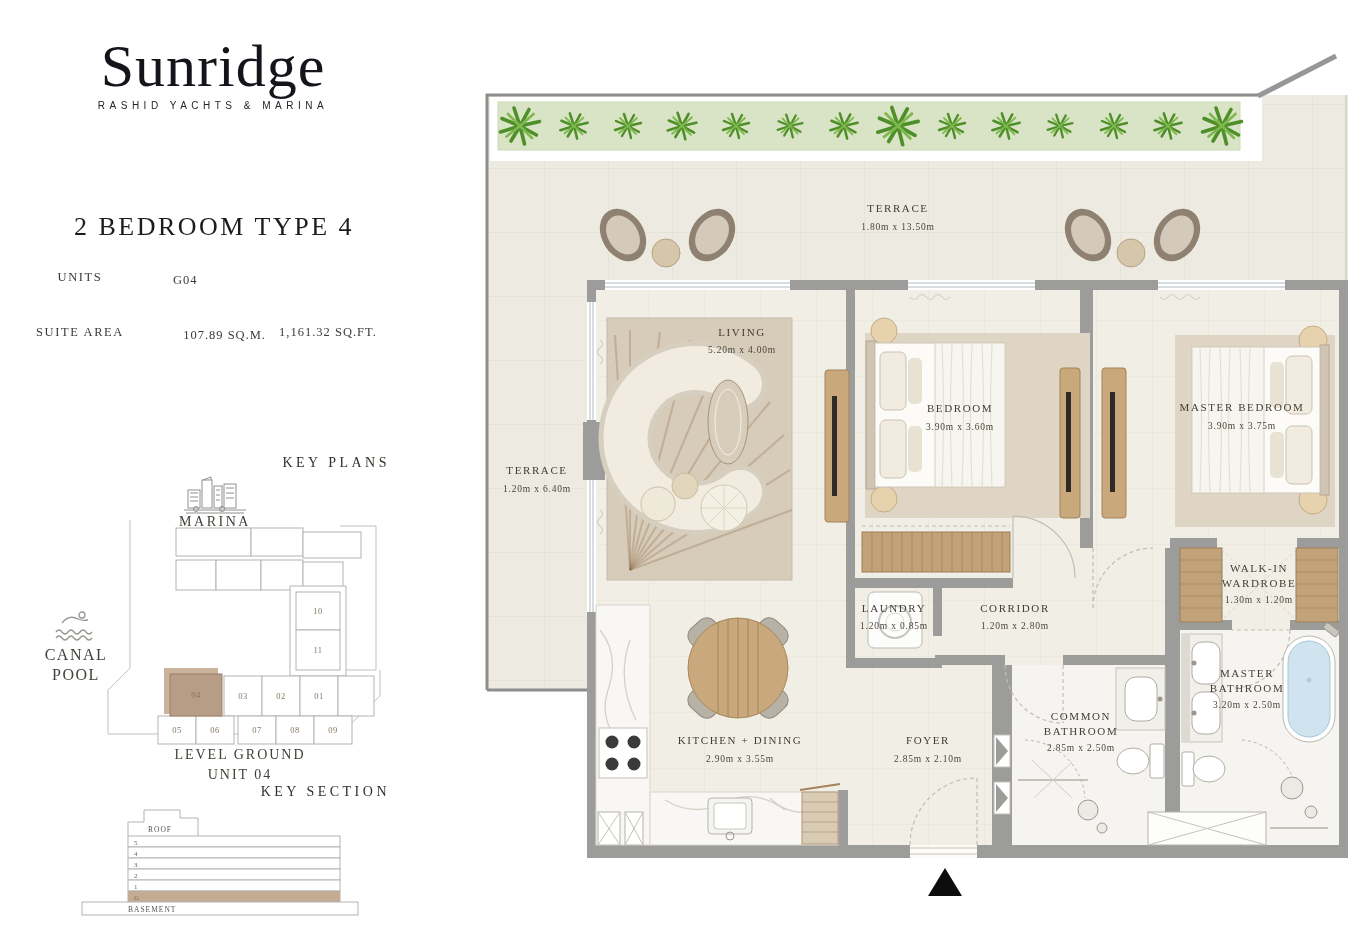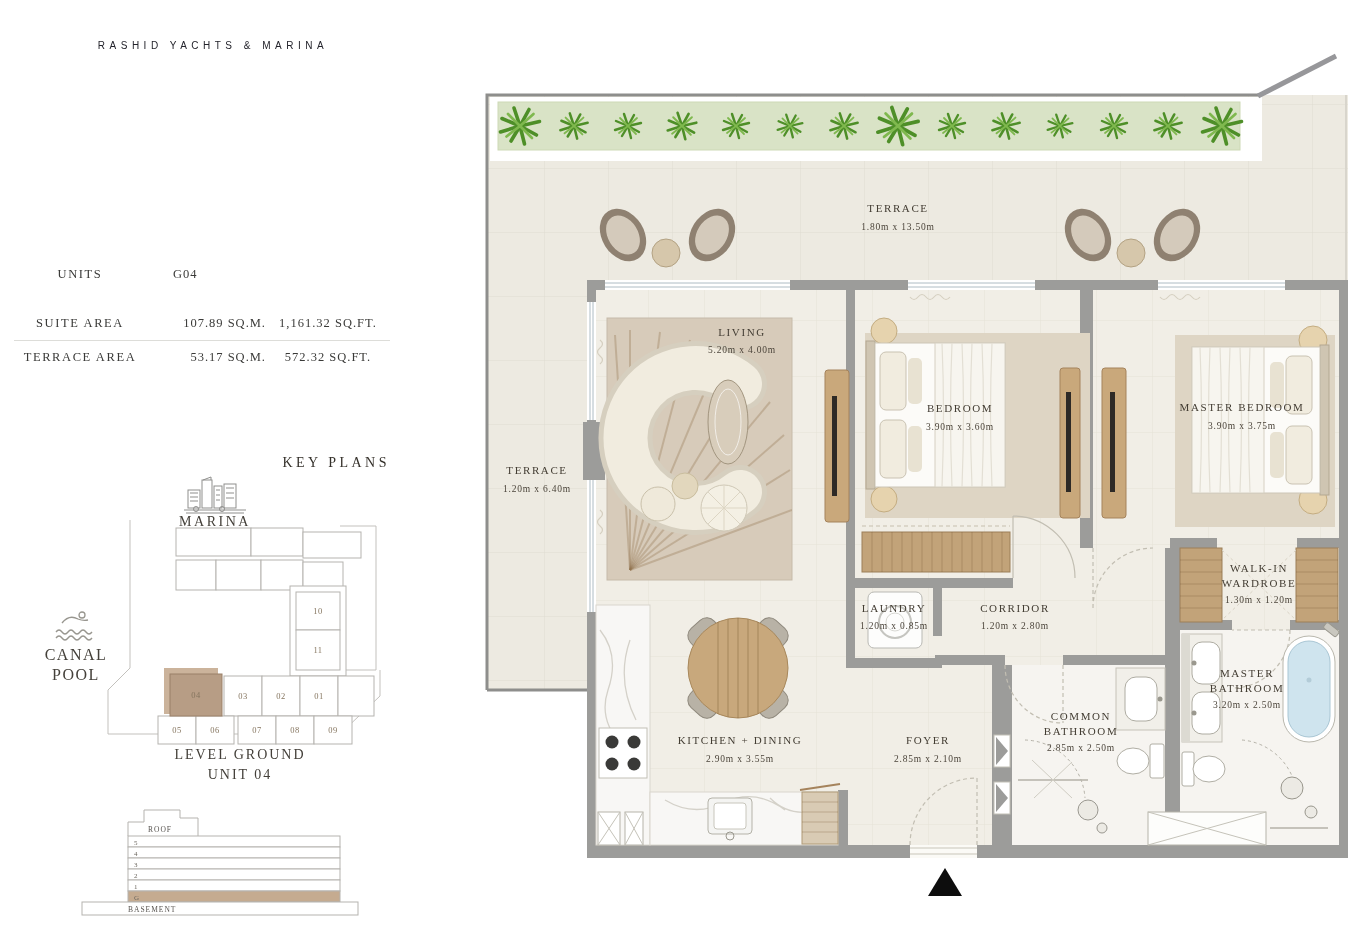--- a/index.html
+++ b/index.html
@@ -10,21 +10,21 @@
   #logo{left:30px;top:36px;width:366px;text-align:center;}
   #logo .brand{font-size:60px;letter-spacing:1px;color:#14141a;line-height:1;}
   #logo .tagline{margin-top:4px;font-family:"Liberation Sans",sans-serif;font-size:10px;
                  letter-spacing:4.5px;color:#23232b;}
   #unit-title{left:64px;top:212px;width:300px;text-align:center;font-size:26px;
               letter-spacing:2.5px;color:#1c1c1a;}
   #area-table{left:14px;top:258px;width:376px;font-size:12.5px;color:#3a3a38;}
   .t-row{display:flex;align-items:center;padding:9px 0;}
   .t-row.bordered{border-top:1px solid #ddddd9;}
   .c1{width:132px;text-align:center;letter-spacing:1.6px;}
-  .c2{width:120px;text-align:right;letter-spacing:1px;}
+  .c2{width:120px;text-align:right;letter-spacing:1px;margin-top:6px;}
   .c3{flex:1;text-align:center;letter-spacing:1px;}
   .units-row{margin-bottom:16px;}
   .units-row .c2{text-align:left;padding-left:27px;}
   .sec-head{width:350px;left:40px;text-align:right;font-size:14px;letter-spacing:3.5px;color:#34302a;}
   #keyplans-head{top:455px;}
   #marina-label{left:40px;top:514px;width:350px;text-align:center;font-size:14px;
                 letter-spacing:2.5px;color:#44403a;}
   #canal-pool{left:40px;top:645px;width:72px;text-align:center;font-size:16px;
               letter-spacing:1.5px;color:#44403a;line-height:1.25;}
   #level-caption{left:140px;top:745px;width:200px;text-align:center;font-size:14px;
@@ -36,39 +36,36 @@
   .kp-num{font-size:8.5px;fill:#85755f;letter-spacing:.5px;}
   .ks-num{font-size:7px;fill:#6b665e;}
   .ks-label{font-size:7.5px;fill:#585450;letter-spacing:1px;}
 </style>
 </head>
 <body>
 
 <div id="canvas">
 
   <div class="abs" id="logo">
+    <div class="brand">Sunridge</div>
     <div class="tagline">RASHID YACHTS &amp; MARINA</div>
   </div>
 
+  <div class="abs" id="unit-title">2 BEDROOM TYPE 4</div>
 
   <div class="abs" id="area-table">
     <div class="t-row units-row">
       <span class="c1">UNITS</span>
       <span class="c2">G04</span>
       <span class="c3"></span>
     </div>
     <div class="t-row">
       <span class="c1">SUITE AREA</span>
       <span class="c2">107.89 SQ.M.</span>
       <span class="c3">1,161.32 SQ.FT.</span>
-    </div>
-    <div class="t-row bordered">
-      <span class="c1">TERRACE AREA</span>
-      <span class="c2">53.17 SQ.M.</span>
-      <span class="c3">572.32 SQ.FT.</span>
     </div>
   </div>
 
   <div class="abs sec-head" id="keyplans-head">KEY PLANS</div>
 
   <svg class="abs" style="left:182px;top:476px;" width="66" height="38" viewBox="0 0 66 38">
     <g stroke="#8f8f8d" stroke-width="1" fill="none">
       <rect x="6" y="14" width="12" height="18"></rect>
       <rect x="20" y="4" width="10" height="28"></rect>
       <rect x="32" y="10" width="8" height="22"></rect>
@@ -135,20 +132,21 @@
       <text class="kp-num" x="217" y="213">08</text>
       <text class="kp-num" x="255" y="213">09</text>
     </g>
   </svg>
 
   <div class="abs" id="level-caption">
     <div>LEVEL GROUND</div>
     <div>UNIT 04</div>
   </div>
 
+  <div class="abs sec-head" id="keysection-head">KEY SECTION</div>
 
   <svg class="abs" style="left:80px;top:806px;" width="280" height="112" viewBox="0 0 280 112">
     <g stroke="#b5b3af" stroke-width="1" fill="#ffffff">
       <path d="M48 30 V16 H64 V4 H100 V12 H118 V30"></path>
       <rect x="48" y="30" width="212" height="11"></rect>
       <rect x="48" y="41" width="212" height="11"></rect>
       <rect x="48" y="52" width="212" height="11"></rect>
       <rect x="48" y="63" width="212" height="11"></rect>
       <rect x="48" y="74" width="212" height="11"></rect>
       <rect x="48" y="85" width="212" height="11" fill="#c5ab90"></rect>

